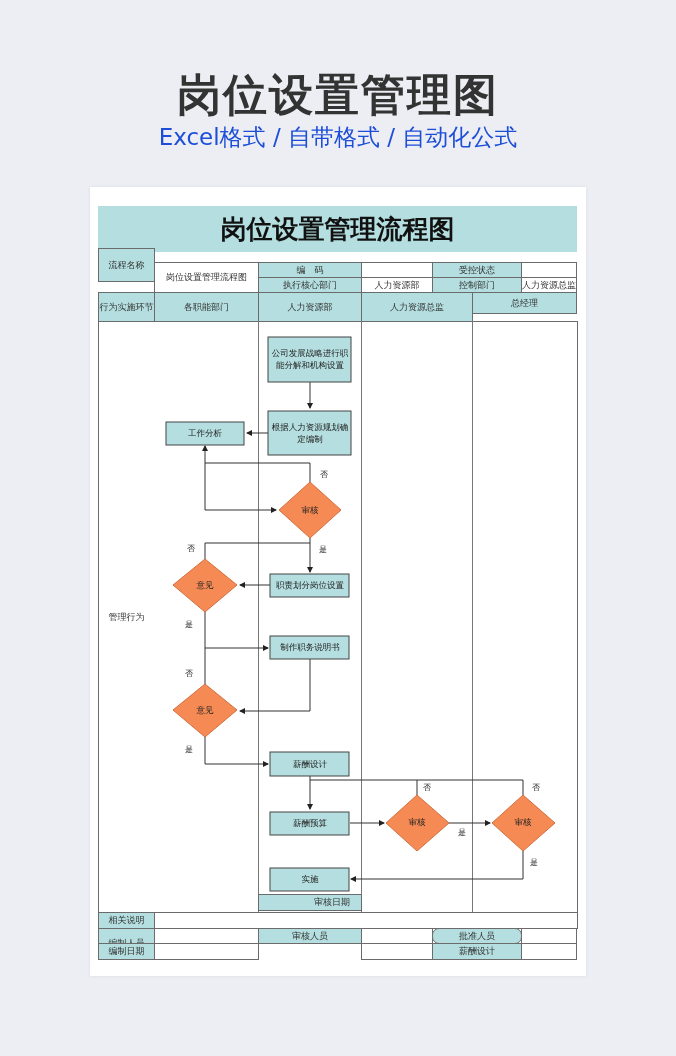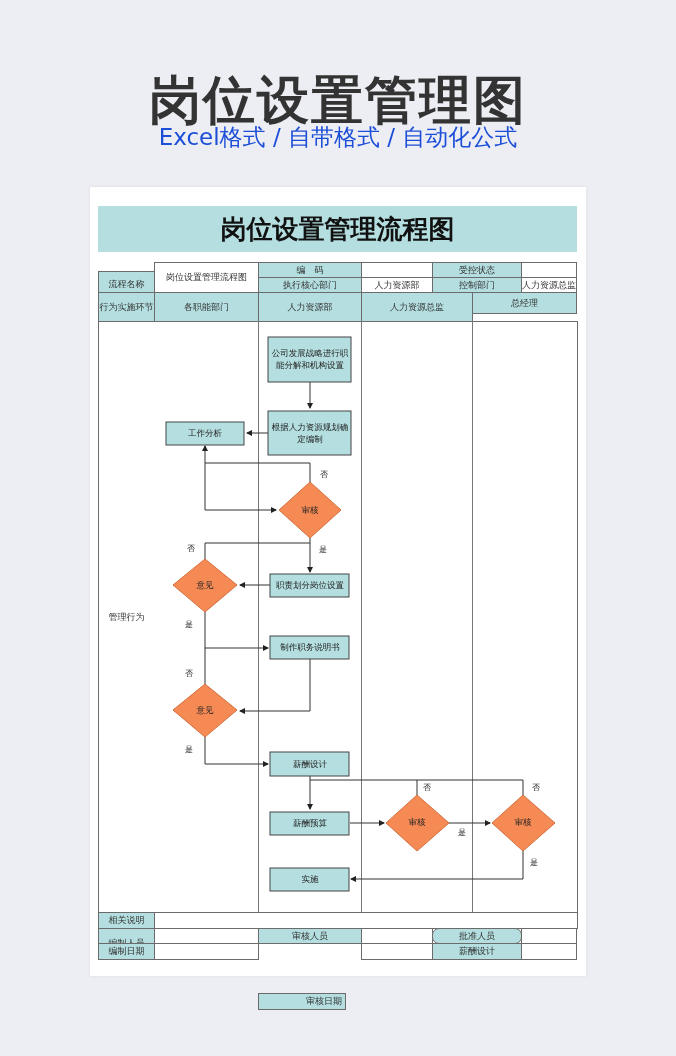--- a/index.html
+++ b/index.html
@@ -1,37 +1,37 @@
 <!DOCTYPE html>
 <html><head>
 <meta charset="utf-8">
 <style>
   html,body{margin:0;padding:0;}
   body{width:676px;height:1056px;background:#eceef3;position:relative;overflow:hidden;font-family:"DejaVu Sans",sans-serif;}
-  .hero-title{position:absolute;left:0;top:66px;width:676px;text-align:center;font-size:52px;font-weight:bold;color:#333;letter-spacing:2px;}
+  .hero-title{position:absolute;left:0;top:66px;width:676px;text-align:center;font-size:44px;font-weight:bold;color:#333;letter-spacing:2px;}
   .hero-sub{position:absolute;left:0;top:122px;width:676px;text-align:center;font-size:23px;color:#1d4ed8;}
   .card{position:absolute;left:90px;top:187px;width:496px;height:789px;background:#fff;box-shadow:0 0 3px rgba(0,0,0,0.08);}
   .doc-title{position:absolute;left:98px;top:206px;width:479px;height:46px;background:#b4dedf;text-align:center;line-height:46px;font-size:26px;font-weight:bold;color:#111;}
   .cell{position:absolute;box-sizing:border-box;border:1px solid #6b6b6b;font-size:9px;color:#333;display:flex;align-items:center;justify-content:center;text-align:center;background:#fff;}
   .teal{background:#b4dedf;}
   .lane-line{position:absolute;background:#777;width:1px;}
   svg{position:absolute;left:0;top:0;}
   .box-text{font-size:8.5px;fill:#222;font-family:"DejaVu Sans",sans-serif;}
   .lbl{font-size:8px;fill:#222;font-family:"DejaVu Sans",sans-serif;}
 </style>
 </head>
 <body>
 
 <div class="hero-title">岗位设置管理图</div>
 <div class="hero-sub">Excel格式 / 自带格式 / 自动化公式</div>
 
 <div class="card"></div>
 <div class="doc-title">岗位设置管理流程图</div>
 
-<div class="cell teal" style="left:98px;top:271px;width:57px;height:26px;">流程名称</div>
+<div class="cell teal" style="left:98px;top:248px;width:57px;height:34px;">流程名称</div>
 <div class="cell" style="left:154px;top:262px;width:105px;height:31px;">岗位设置管理流程图</div>
 <div class="cell teal" style="left:258px;top:262px;width:104px;height:16px;">编　码</div>
 <div class="cell" style="left:361px;top:262px;width:72px;height:16px;"></div>
 <div class="cell teal" style="left:432px;top:262px;width:90px;height:16px;">受控状态</div>
 <div class="cell" style="left:521px;top:262px;width:56px;height:16px;"></div>
 <div class="cell teal" style="left:258px;top:277px;width:104px;height:16px;">执行核心部门</div>
 <div class="cell" style="left:361px;top:277px;width:72px;height:16px;">人力资源部</div>
 <div class="cell teal" style="left:432px;top:277px;width:90px;height:16px;font-family:Liberation Serif, serif;">控制部门</div>
 <div class="cell" style="left:521px;top:277px;width:56px;height:16px;">人力资源总监</div>
 
@@ -52,21 +52,21 @@
 
 <div class="cell teal" style="left:98px;top:928px;width:57px;height:31px;">编制人员</div>
 <div class="cell" style="left:154px;top:928px;width:105px;height:16px;"></div>
 <div class="cell teal" style="left:258px;top:928px;width:104px;height:16px;">审核人员</div>
 <div class="cell" style="left:361px;top:928px;width:72px;height:16px;"></div>
 <div class="cell teal" style="left:432px;top:928px;width:90px;height:16px;border-radius:7px;">批准人员</div>
 <div class="cell" style="left:521px;top:928px;width:56px;height:16px;"></div>
 
 <div class="cell teal" style="left:98px;top:943px;width:57px;height:17px;">编制日期</div>
 <div class="cell" style="left:154px;top:943px;width:105px;height:17px;"></div>
-<div class="cell teal" style="left:258px;top:993px;width:88px;height:17px;padding-left:44px;">审核日期</div>
+<div class="cell teal" style="left:258px;top:894px;width:104px;height:17px;padding-left:44px;">审核日期</div>
 <div class="cell" style="left:361px;top:943px;width:72px;height:17px;"></div>
 <div class="cell teal" style="left:432px;top:943px;width:90px;height:17px;">薪酬设计</div>
 <div class="cell" style="left:521px;top:943px;width:56px;height:17px;"></div>
 
 <svg width="676" height="1056">
   <defs>
     <marker id="arr" markerWidth="6" markerHeight="6" refX="5" refY="3" orient="auto">
       <path d="M0,0 L6,3 L0,6 z" fill="#222"></path>
     </marker>
   </defs>

